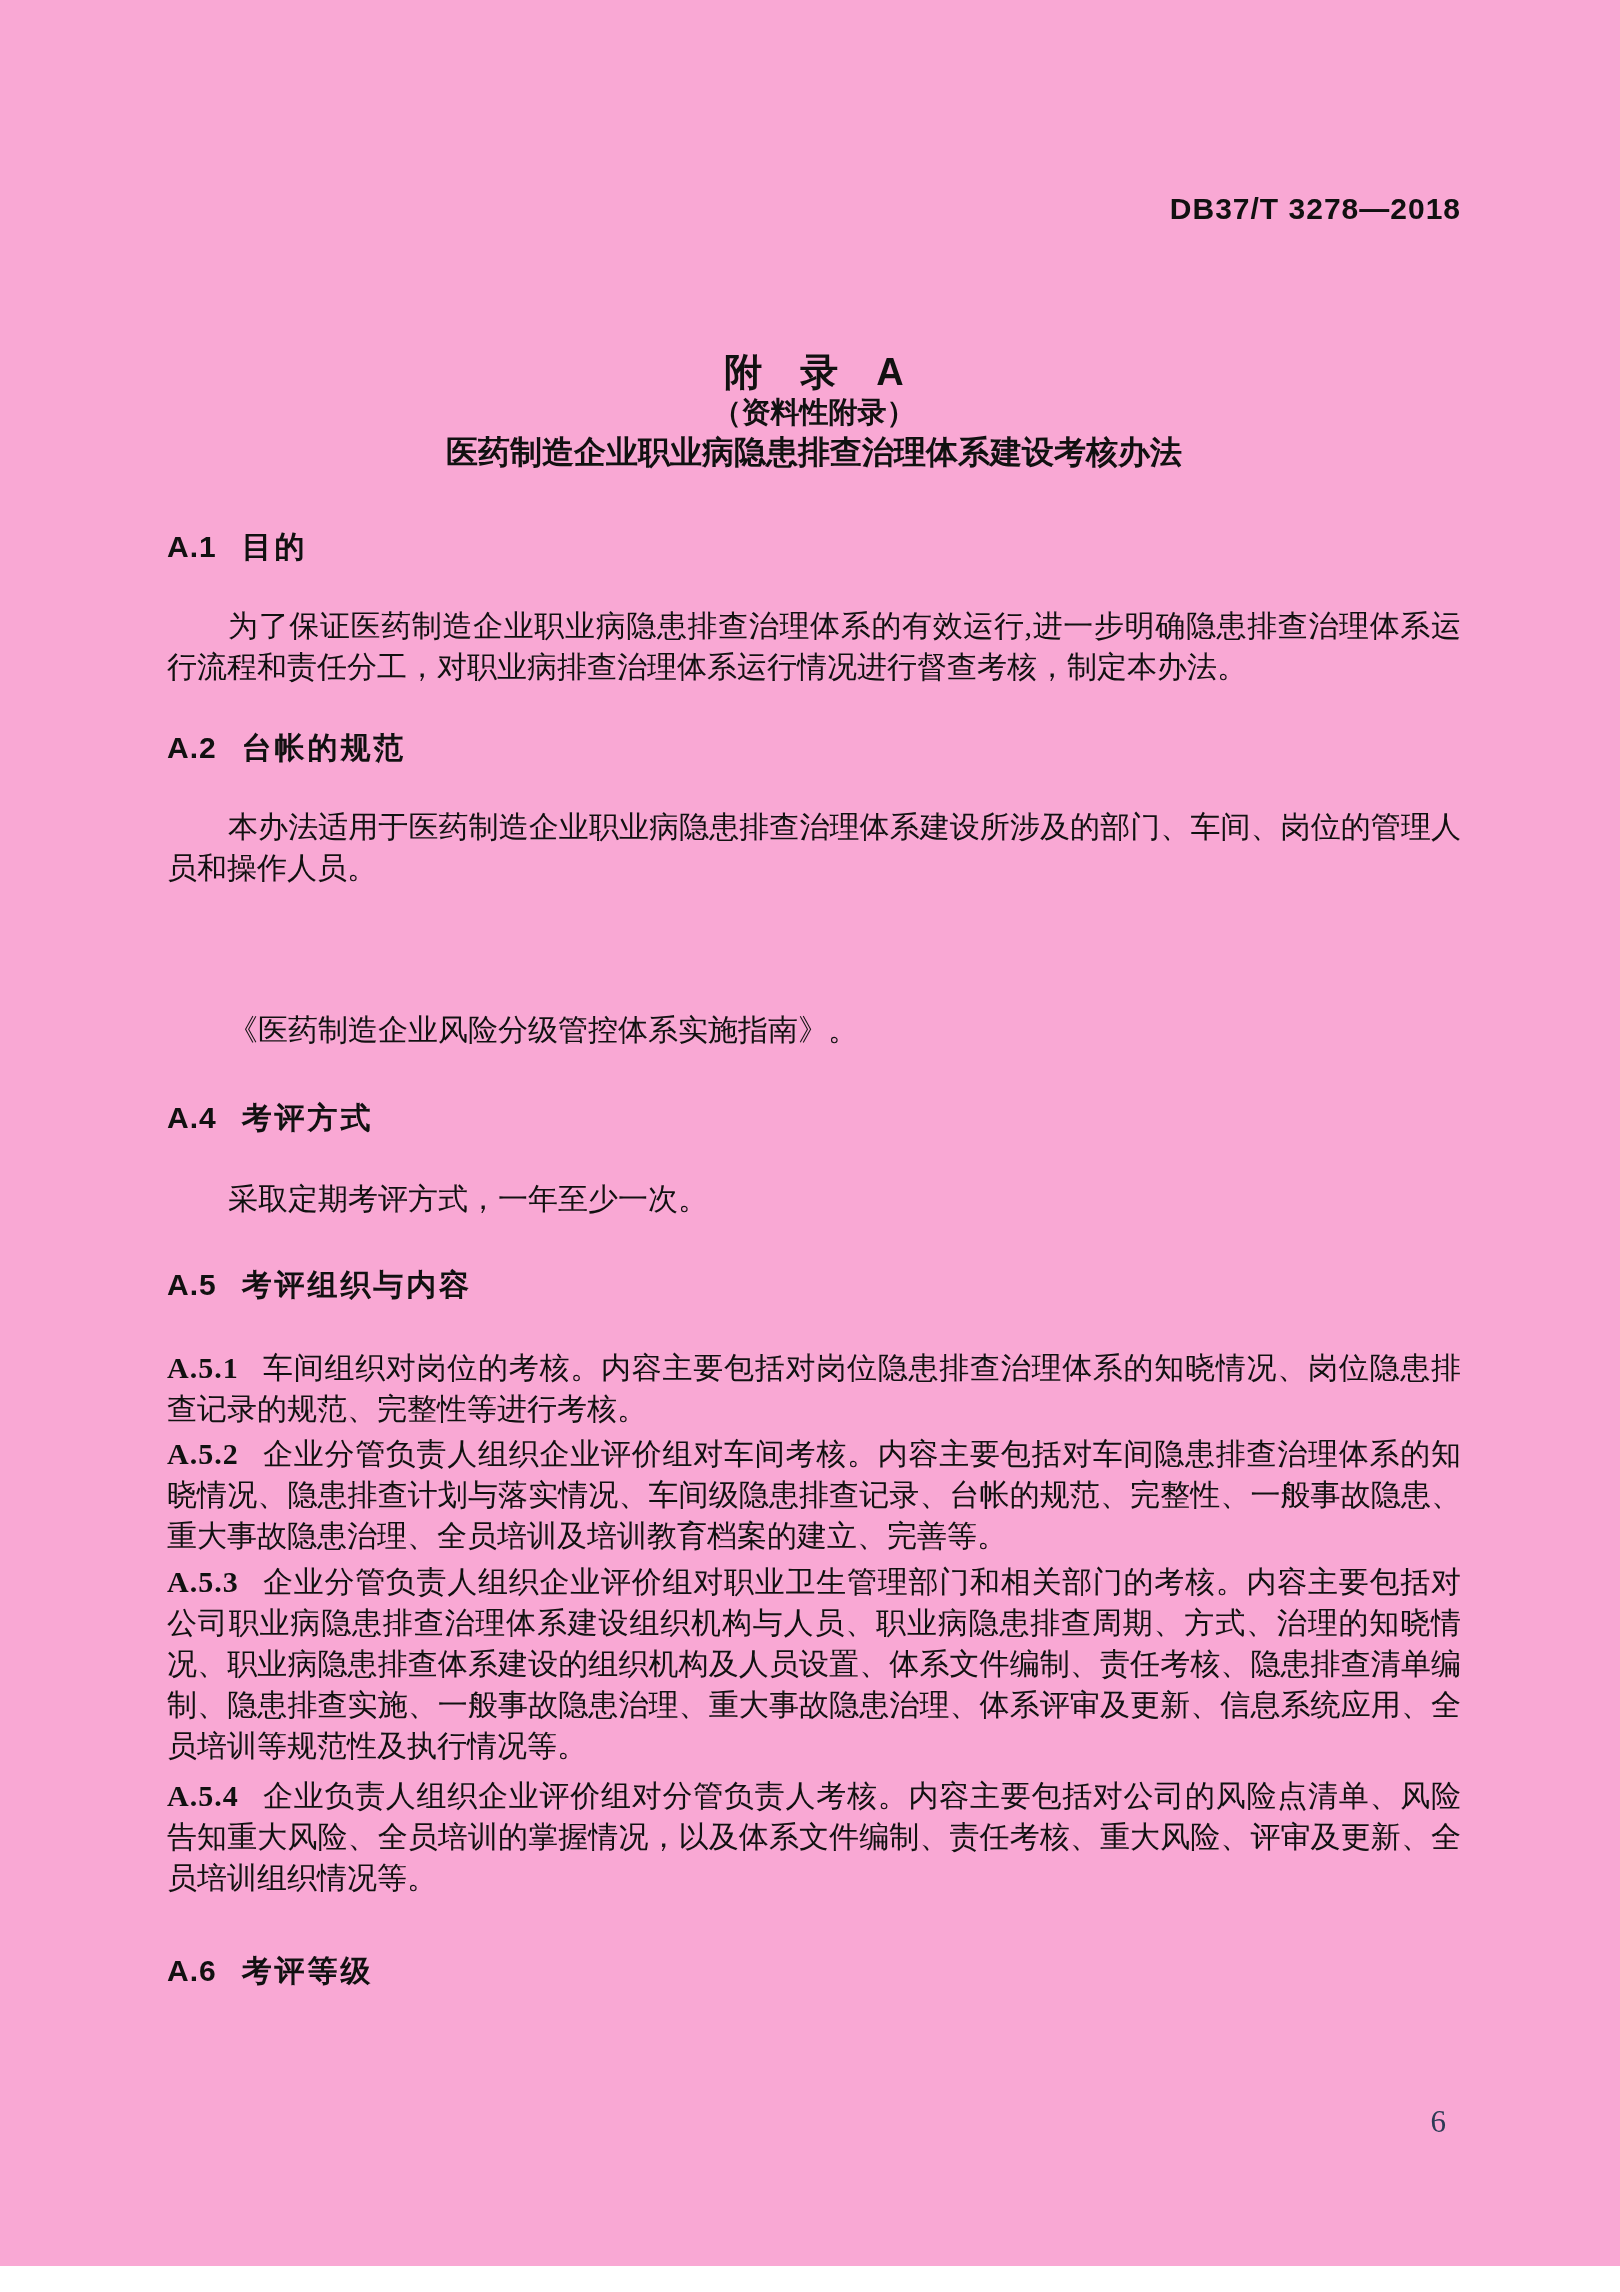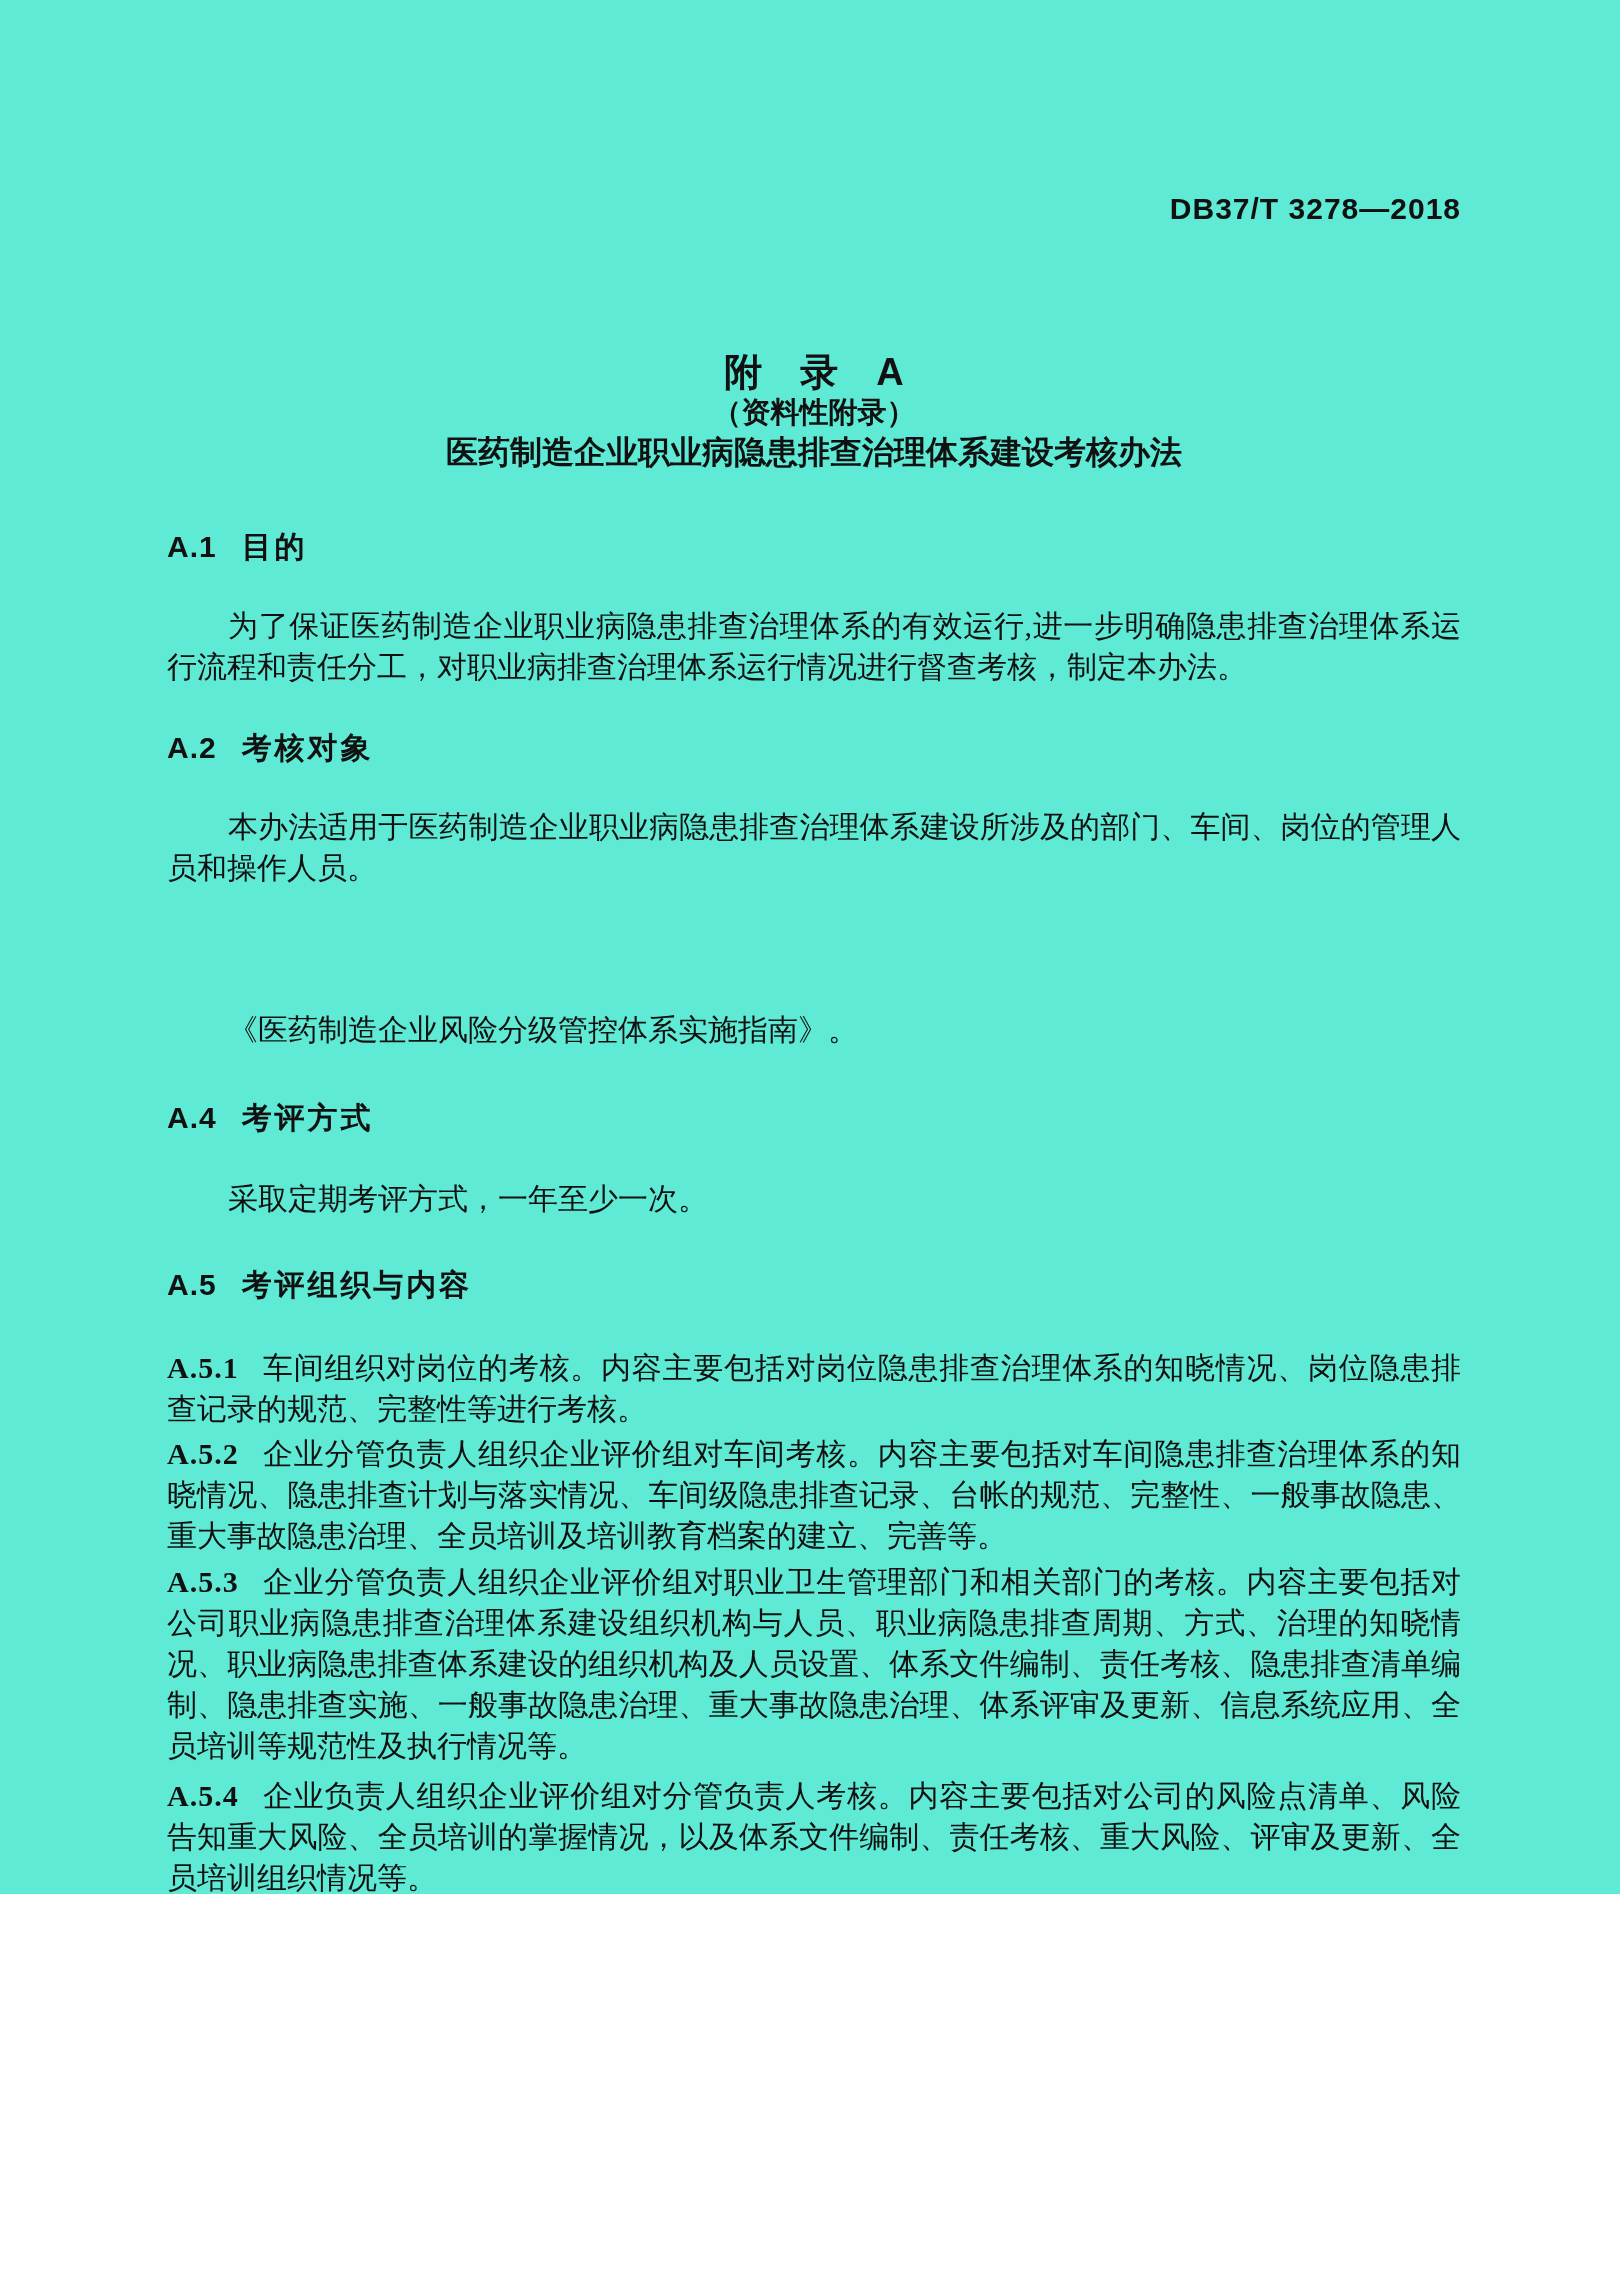--- a/index.html
+++ b/index.html
@@ -1,20 +1,20 @@
 <!DOCTYPE html>
 <html><head>
 <meta charset="utf-8">
 <style>
   html,body{margin:0;padding:0;background:#ffffff;}
   .page{
     position:relative;
     width:1620px;
-    height:1894px;
-    background:#5eead4;
+    height:2266px;
+    background:#f9a8d4;
     overflow:hidden;
     color:#111111;
   }
   .abs{position:absolute;left:167px;width:1294px;}
   .header-code{
     top:188px;
     text-align:right;
     font-family:"Liberation Sans","DejaVu Sans",sans-serif;
     font-weight:bold;
     font-size:30px;
@@ -84,21 +84,21 @@
   <div class="abs appendix-label">附　录　A</div>
   <div class="abs appendix-title">医药制造企业职业病隐患排查治理体系建设考核办法</div>
   <div class="abs appendix-note">（资料性附录）</div>
 
   <div class="abs sec-heading" style="top:526px">
     <span class="sec-num">A.1</span><span class="sec-title">目的</span>
   </div>
   <p class="abs body-para" style="top:605px">为了保证医药制造企业职业病隐患排查治理体系的有效运行,进一步明确隐患排查治理体系运行流程和责任分工，对职业病排查治理体系运行情况进行督查考核，制定本办法。</p>
 
   <div class="abs sec-heading" style="top:727px">
-    <span class="sec-num">A.2</span><span class="sec-title">考核对象</span>
+    <span class="sec-num">A.2</span><span class="sec-title">台帐的规范</span>
   </div>
   <p class="abs body-para" style="top:806px">本办法适用于医药制造企业职业病隐患排查治理体系建设所涉及的部门、车间、岗位的管理人员和操作人员。</p>
 
   <p class="abs body-para" style="top:1009px">《医药制造企业风险分级管控体系实施指南》。</p>
 
   <div class="abs sec-heading" style="top:1097px">
     <span class="sec-num">A.4</span><span class="sec-title">考评方式</span>
   </div>
   <p class="abs body-para" style="top:1178px">采取定期考评方式，一年至少一次。</p>
 

